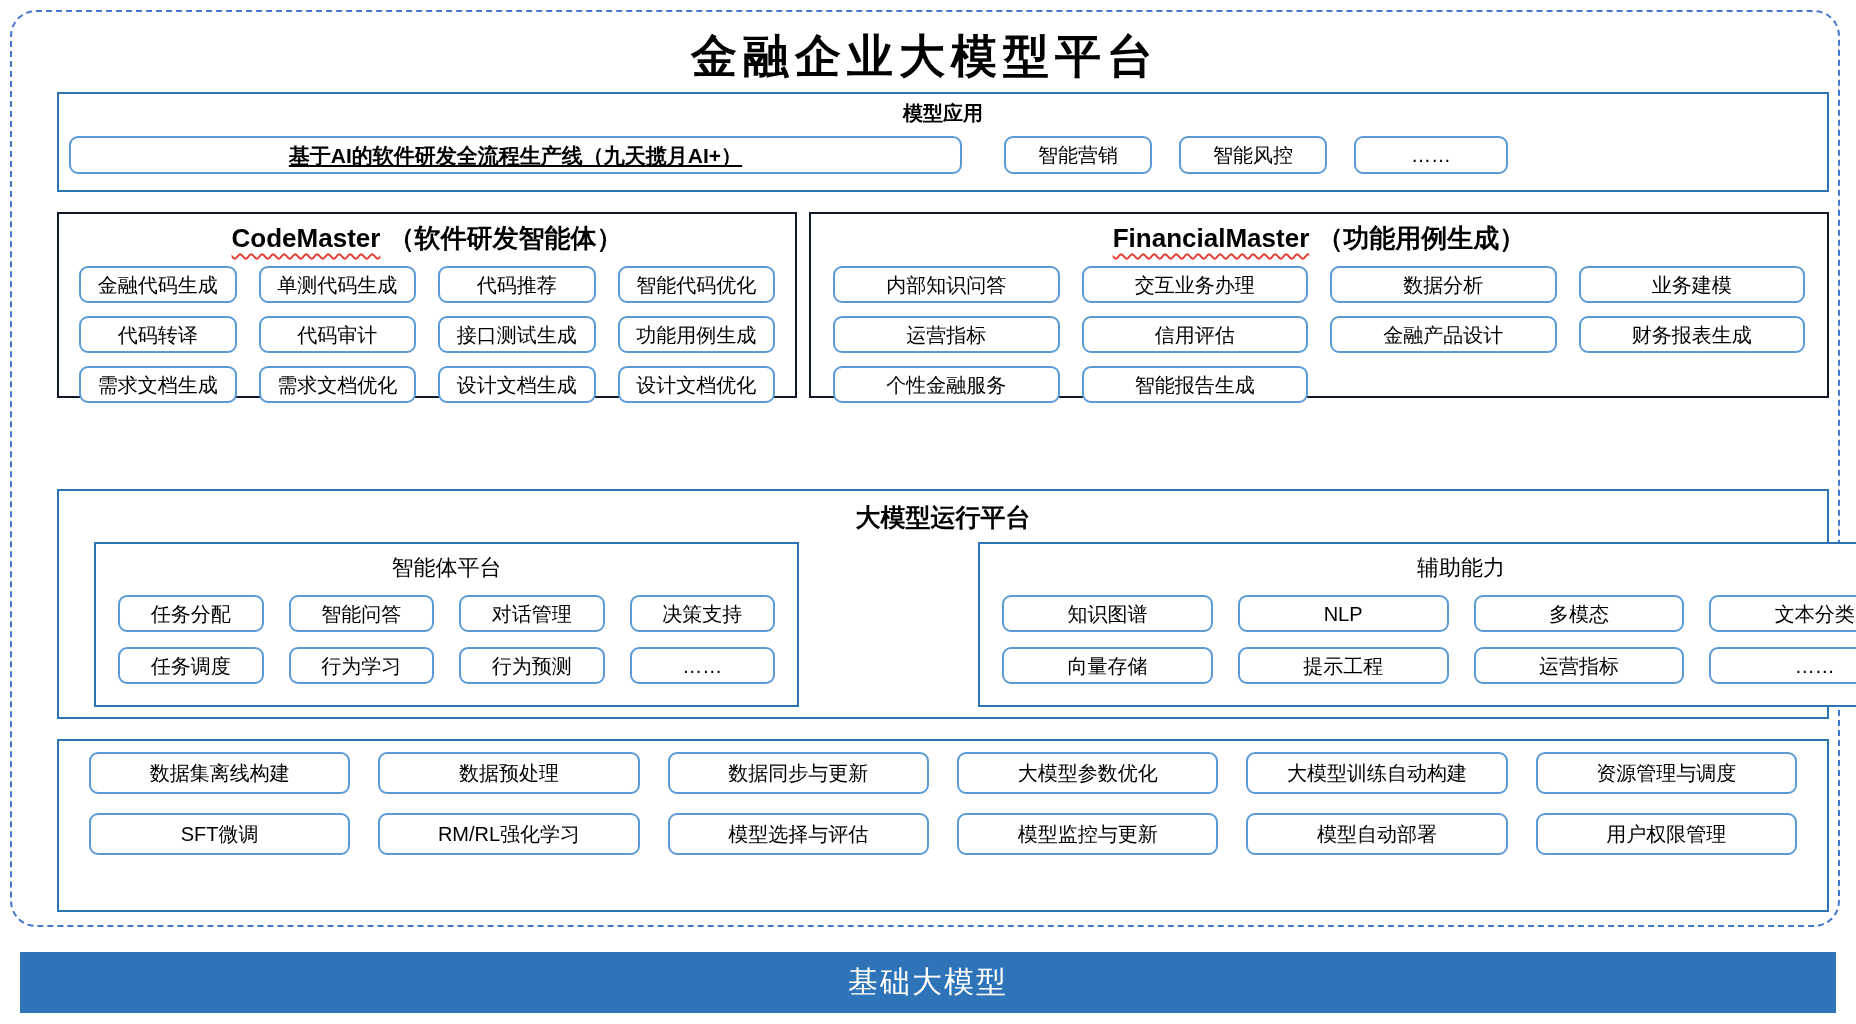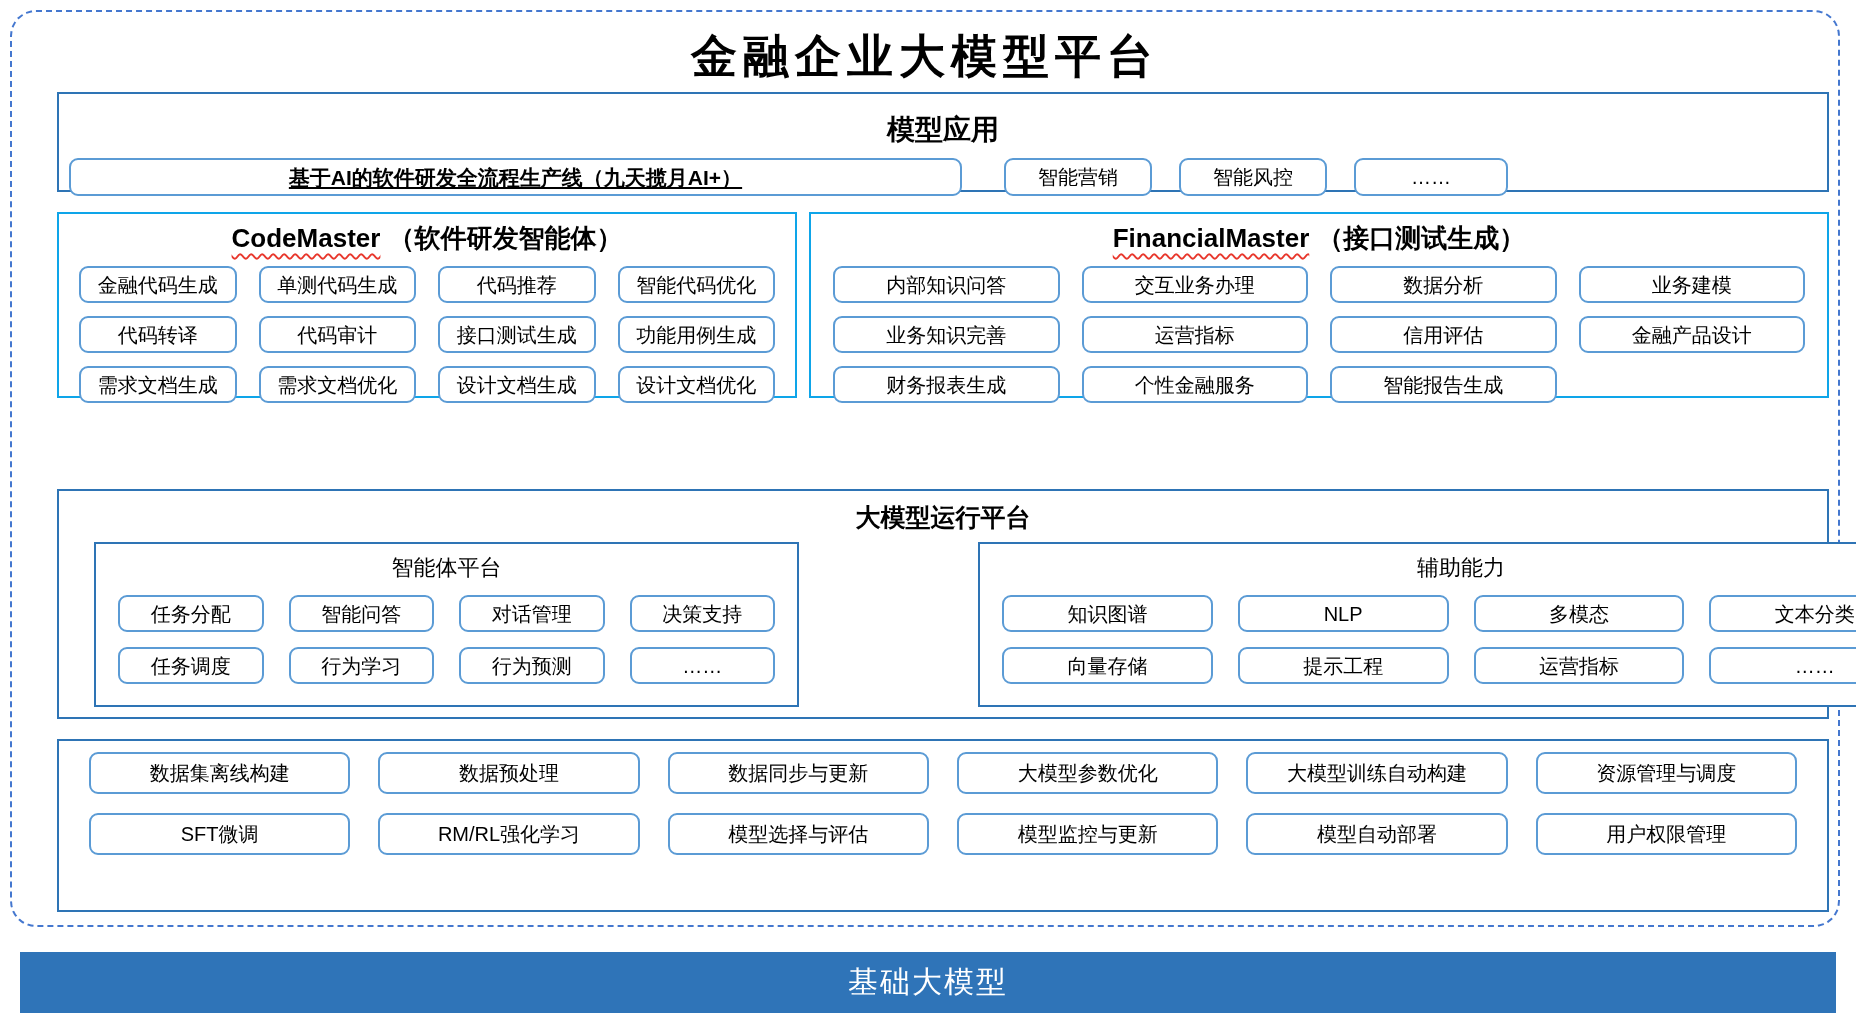--- a/index.html
+++ b/index.html
@@ -7,38 +7,38 @@
   .canvas{position:relative;width:1856px;height:1024px;background:#fff;overflow:hidden;}
 
   .outer{position:absolute;left:10px;top:10px;width:1830px;height:917px;
          border:2px dashed #4477CF;border-radius:26px;box-sizing:border-box;}
 
   .main-title{position:absolute;top:14px;left:0;width:100%;text-align:center;
               font-family:"DejaVu Serif","Liberation Serif",serif;
               font-size:46px;font-weight:bold;letter-spacing:6px;}
 
   .sec{position:absolute;border:2px solid #2E74B5;box-sizing:border-box;background:#fff;}
-  .sec-header{text-align:center;font-weight:bold;font-size:28px;margin-top:17px;}
+  .sec-header{text-align:center;font-weight:bold;font-size:20px;margin-top:6px;}
   .sec-header.big{font-size:25px;margin-top:10px;}
 
   .item{border:2px solid #5B9BD5;border-radius:9px;background:#fff;box-sizing:border-box;
         display:flex;align-items:center;justify-content:center;
         font-size:20px;line-height:1;white-space:nowrap;}
 
   
   .sec1{left:45px;top:80px;width:1772px;height:100px;}
   .sec1-row{display:flex;margin:9px 10px 0 10px;}
   .sec1-row .wide{width:893px;height:38px;font-weight:bold;font-size:21px;text-decoration:underline;}
   .sec1-row .s1{width:148px;height:38px;margin-left:27px;}
   .sec1-row .s1.first{margin-left:42px;}
   .sec1-row .s1.last{width:154px;}
 
   
   .sec2-row{position:absolute;left:45px;top:200px;width:1772px;height:186px;display:flex;gap:12px;}
-  .agentbox{border:2px solid #0ea5e9;box-sizing:border-box;background:#fff;}
+  .agentbox{border:2px solid #0f172a;box-sizing:border-box;background:#fff;}
   .codemaster{width:740px;}
   .financialmaster{flex:1;}
   .agent-title{text-align:center;font-size:26px;font-weight:bold;margin-top:7px;}
   .squiggle{text-decoration:underline;text-decoration-style:wavy;text-decoration-color:#E8372C;
             text-decoration-thickness:2px;text-underline-offset:6px;margin-right:8px;}
   .grid{display:grid;}
   .grid4{grid-template-columns:repeat(4,1fr);gap:13px 22px;margin:10px 20px 0 20px;}
   .grid4 .item{height:37px;}
   .financialmaster .grid4{margin:10px 22px 0 22px;}
 
@@ -98,28 +98,27 @@
           <div class="item">功能用例生成</div>
           <div class="item">需求文档生成</div>
           <div class="item">需求文档优化</div>
           <div class="item">设计文档生成</div>
           <div class="item">设计文档优化</div>
         </div>
       </div>
 
       <div class="agentbox financialmaster">
         <div class="agent-title">
-          <span class="squiggle">FinancialMaster</span><span>（接口测试生成）</span>
+          <span class="squiggle">FinancialMaster</span><span>（功能用例生成）</span>
         </div>
         <div class="grid grid4">
           <div class="item">内部知识问答</div>
           <div class="item">交互业务办理</div>
           <div class="item">数据分析</div>
           <div class="item">业务建模</div>
-          <div class="item">业务知识完善</div>
           <div class="item">运营指标</div>
           <div class="item">信用评估</div>
           <div class="item">金融产品设计</div>
           <div class="item">财务报表生成</div>
           <div class="item">个性金融服务</div>
           <div class="item">智能报告生成</div>
         </div>
       </div>
 
     </div>

